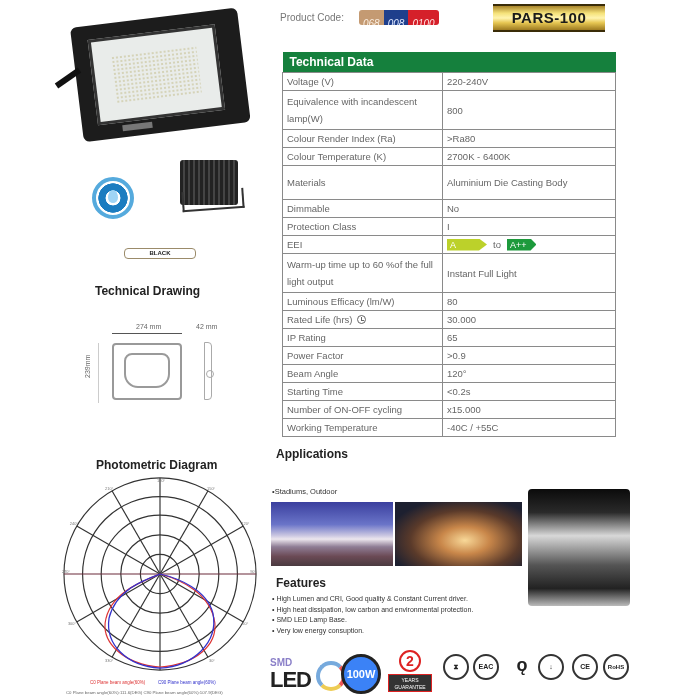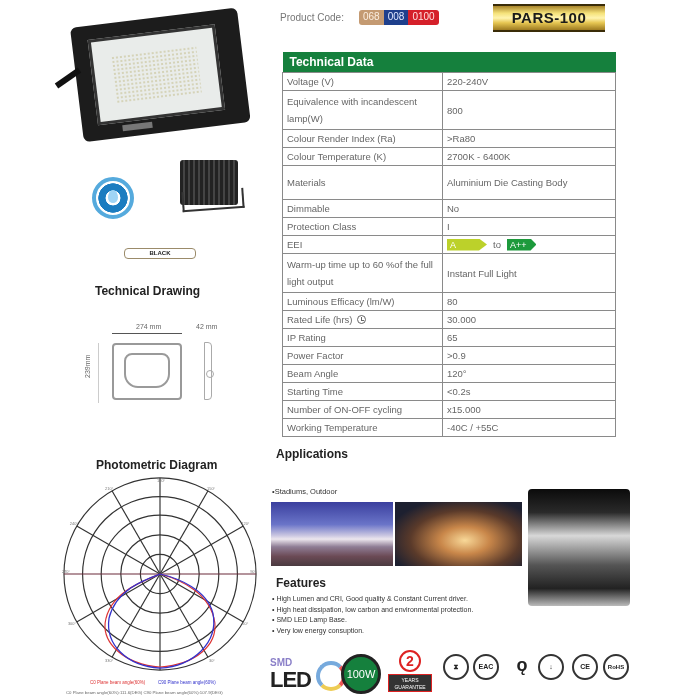--- a/index.html
+++ b/index.html
@@ -2,21 +2,21 @@
 <html><head>
 <meta charset="utf-8">
 <style>
   * { box-sizing: border-box; margin: 0; padding: 0; }
   body { width: 700px; height: 700px; background: #fff; font-family: "Liberation Sans", sans-serif; position: relative; overflow: hidden; color: #555; }
   .abs { position: absolute; }
 
   
   .pc-label { left: 280px; top: 12px; font-size: 10px; color: #777; }
   .pc-box { left: 359px; top: 10px; height: 15px; display: flex; border-radius: 3px; overflow: hidden; font-size: 10px; }
-  .pc-box span { padding: 0 4px; line-height: 13px; }
+  .pc-box span { padding: 7px 4px; line-height: 13px; font-style: italic; }
   .pc-1 { background: #c49a72; color: #fbeee0; }
   .pc-2 { background: #1e3f8c; color: #dfe8ff; }
   .pc-3 { background: #d5202a; color: #ffe0e0; }
   .model-badge { left: 493px; top: 4px; width: 112px; height: 28px; background: linear-gradient(180deg,#a8842a 0%,#f5e27a 30%,#fff4b0 50%,#e6c652 70%,#9d7a20 100%); border-top: 2px solid #3a2c08; border-bottom: 2px solid #3a2c08; text-align: center; font-weight: bold; font-size: 15px; color: #1a1a1a; line-height: 24px; letter-spacing: 0.5px; }
 
   
   .tech-table { left: 282px; top: 52px; width: 334px; border-collapse: collapse; font-size: 9.5px; color: #666; }
   .tech-table th { background: #15803d; color: #fff; text-align: left; font-size: 12px; font-weight: bold; padding: 3px 7px; height: 18px; }
   .tech-table td { border: 1px solid #8a8a8a; padding: 2px 4px; height: 18px; vertical-align: middle; line-height: 12px; }
   .tech-table td.k { width: 160px; }
@@ -72,21 +72,21 @@
 
   
   .feat-list { left: 272px; top: 594px; font-size: 7px; color: #333; line-height: 10.5px; list-style: none; }
   .feat-list li::before { content: "\2022"; margin-right: 2px; }
 
   
   .smd { left: 270px; top: 657px; width: 68px; height: 36px; }
   .smd-top { position: absolute; left: 0; top: 0; font-size: 10px; font-weight: bold; color: #8a7fc8; }
   .smd-led { position: absolute; left: 0; top: 10px; font-size: 22px; font-weight: bold; color: #222; letter-spacing: -1px; }
   .smd-ring { position: absolute; left: 46px; top: 4px; width: 30px; height: 30px; border-radius: 50%; border: 4px solid #7ad; border-right-color: #e55; border-bottom-color: #ec5; }
-  .watt-badge { left: 341px; top: 654px; width: 40px; height: 40px; border-radius: 50%; background: #15803d; border: 3px solid #222; color: #fff; font-weight: normal; font-size: 11px; text-align: center; line-height: 34px; }
+  .watt-badge { left: 341px; top: 654px; width: 40px; height: 40px; border-radius: 50%; background: #3b82f6; border: 3px solid #222; color: #fff; font-weight: bold; font-size: 11px; text-align: center; line-height: 34px; }
   .warranty { left: 388px; top: 650px; width: 44px; height: 46px; }
   .warr-num { position: absolute; left: 11px; top: 0; width: 22px; height: 22px; border-radius: 50%; border: 2px solid #d22; color: #d22; font-weight: bold; font-size: 14px; text-align: center; line-height: 18px; }
   .warr-text { position: absolute; left: 0; top: 24px; width: 44px; height: 18px; background: #333; border: 1px solid #d22; color: #fff; font-size: 5px; text-align: center; line-height: 7px; padding-top: 2px; }
   .cert { top: 654px; width: 26px; height: 26px; border: 2px solid #333; border-radius: 50%; font-size: 7px; font-weight: bold; text-align: center; line-height: 22px; color: #222; }
   .c1 { left: 443px; } .c2 { left: 473px; } .c3 { left: 509px; border: none; font-size: 18px; } .c4 { left: 538px; } .c5 { left: 572px; } .c6 { left: 603px; font-size: 6px; }
 </style>
 </head>
 <body>
 
 <div class="abs pc-label">Product Code:</div>

